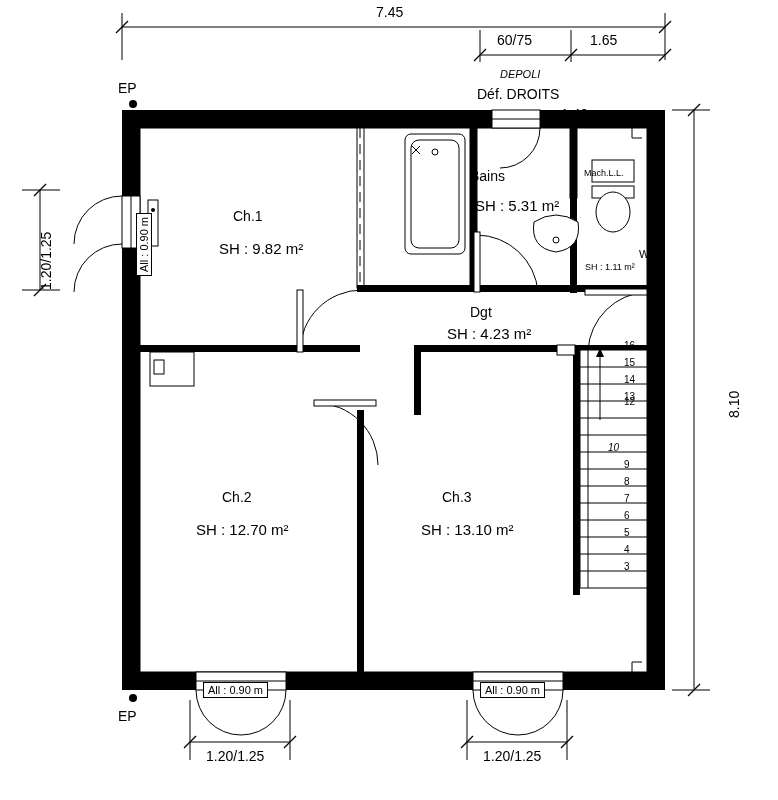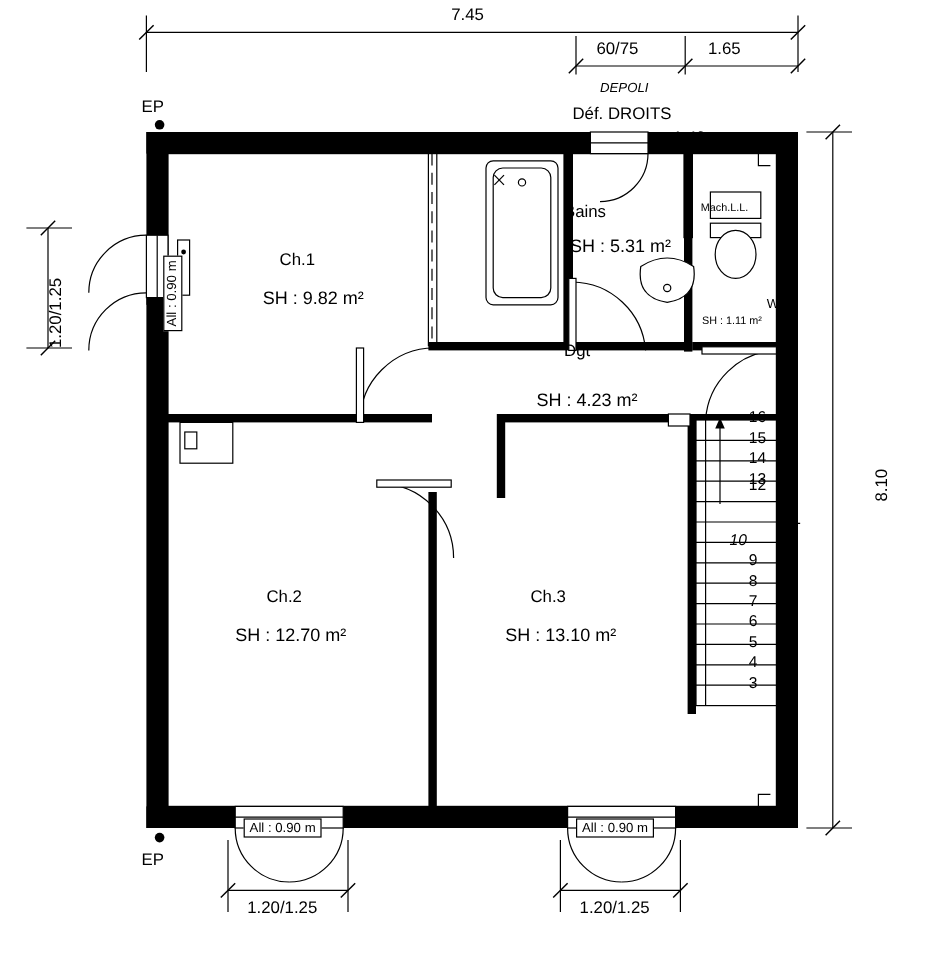--- a/index.html
+++ b/index.html
@@ -6,21 +6,21 @@
   body{width:778px;height:800px;position:relative;font-family:"Liberation Sans",sans-serif;color:#000;overflow:hidden;}
   #plan{position:absolute;left:0;top:0;width:778px;height:800px;}
   .txt{position:absolute;white-space:nowrap;}
   .room-name{font-size:14px;font-weight:400;}
   .room-area{font-size:15px;}
   .dim{font-size:14px;}
   .small{font-size:11px;}
   .tiny{font-size:9px;}
   .vert{transform:rotate(-90deg);transform-origin:left top;}
   .italic{font-style:italic;}
-  .stepnum{font-size:13px;text-align:center;}
+  .stepnum{font-size:10px;text-align:center;}
 </style>
 </head>
 <body>
 
 <svg id="plan" viewBox="0 0 778 800">
 
   <g stroke="#000" stroke-width="1" fill="none">
 
     <line x1="122" y1="13" x2="122" y2="60"></line>
     <line x1="665" y1="13" x2="665" y2="60"></line>
@@ -246,21 +246,21 @@
 <div class="txt room-name" style="left:233px;top:208px;text-align:center;">Ch.1</div>
 <div class="txt room-area" style="left:219px;top:240px;">SH : 9.82 m²</div>
 
 <div class="txt room-name" style="left:470px;top:168px;">Bains</div>
 <div class="txt room-area" style="left:475px;top:197px;">SH : 5.31 m²</div>
 
 <div class="txt tiny" style="left:584px;top:168px;">Mach.L.L.</div>
 <div class="txt small" style="left:599px;top:248px;margin-left:40px;">WC</div>
 <div class="txt tiny" style="left:585px;top:262px;">SH : 1.11 m²</div>
 
-<div class="txt room-name" style="left:470px;top:284px;">Dgt</div>
+<div class="txt room-name" style="left:470px;top:304px;">Dgt</div>
 <div class="txt room-area" style="left:447px;top:325px;">SH : 4.23 m²</div>
 
 <div class="txt room-name" style="left:222px;top:489px;">Ch.2</div>
 <div class="txt room-area" style="left:196px;top:521px;">SH : 12.70 m²</div>
 
 <div class="txt room-name" style="left:442px;top:489px;">Ch.3</div>
 <div class="txt room-area" style="left:421px;top:521px;">SH : 13.10 m²</div>
 
 <div class="txt small" style="left:203px;top:682px;border:1px solid #000;background:#fff;padding:1px 4px;">All : 0.90 m</div>
 <div class="txt small" style="left:480px;top:682px;border:1px solid #000;background:#fff;padding:1px 4px;">All : 0.90 m</div>

